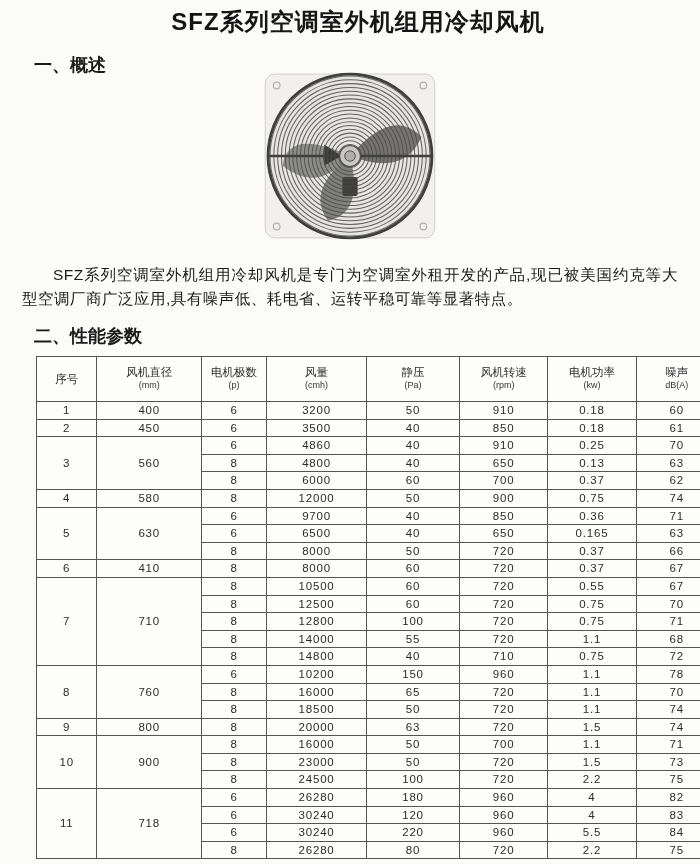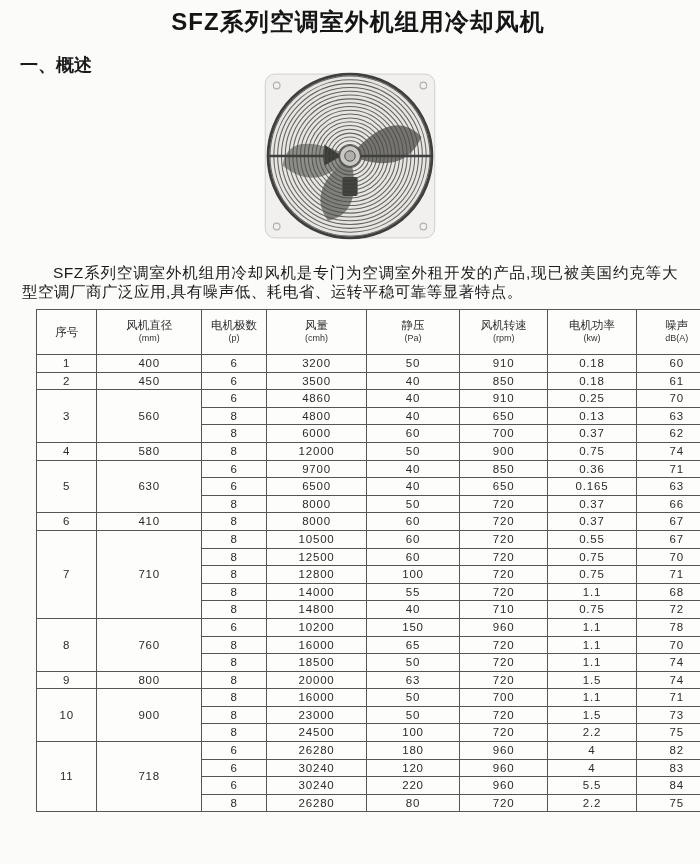--- a/index.html
+++ b/index.html
@@ -7,31 +7,31 @@
     width:700px;height:864px;overflow:hidden;
     background:#fbfbfa;color:#1d1d1d;
     font-family:"Liberation Sans","DejaVu Sans",sans-serif;
   }
   .page{width:700px;height:864px;position:relative;}
   .title{
     margin:6px 0 0 0;text-align:center;
     font-size:24px;font-weight:bold;letter-spacing:1px;color:#151515;padding-left:16px;
   }
   .section-heading{
-    margin:0;padding-left:20px;font-size:18px;font-weight:bold;color:#1a1a1a;
+    margin:0;padding-left:34px;font-size:18px;font-weight:bold;color:#1a1a1a;
   }
   #sec1{margin-top:15px;}
   #sec2{margin-top:13px;}
   .fan-figure{
     margin-top:-4px;height:166px;
     display:flex;justify-content:center;align-items:center;
   }
   .intro{
     margin:24px 22px 0 22px;
-    font-size:15.5px;line-height:19px;letter-spacing:0.5px;
+    font-size:15.5px;line-height:24px;letter-spacing:0.5px;
     text-indent:2em;text-align:justify;color:#1b1b1b;
   }
   table.perf{
     border-collapse:collapse;table-layout:fixed;
     margin:8px 0 0 36px;width:682px;background:#fdfdfc;padding-left:33px;
   }
   .perf th,.perf td{
     border:1px solid #555;text-align:center;vertical-align:middle;
     color:#2b2b2b;overflow:hidden;
   }
@@ -98,20 +98,21 @@
 
       <line x1="19" y1="90" x2="191" y2="90" stroke="#3f3f3d" stroke-width="2.4"></line>
 
       <circle cx="105" cy="90" r="11" fill="#c9c8c4" stroke="#4b4b48" stroke-width="1.2"></circle>
       <circle cx="105" cy="90" r="5.5" fill="#b0afab" stroke="#4b4b48" stroke-width="1"></circle>
     </svg>
   </div>
 
   <p class="intro">SFZ系列空调室外机组用冷却风机是专门为空调室外租开发的产品,现已被美国约克等大型空调厂商广泛应用,具有噪声低、耗电省、运转平稳可靠等显著特点。</p>
 
+  <h2 class="section-heading" id="sec2">二、性能参数</h2>
 
   <table class="perf">
     <colgroup>
       <col style="width:52px">
         <col style="width:90px">
         <col style="width:56px">
       <col style="width:86px">
         <col style="width:80px">
         <col style="width:76px">
       <col style="width:76px">

